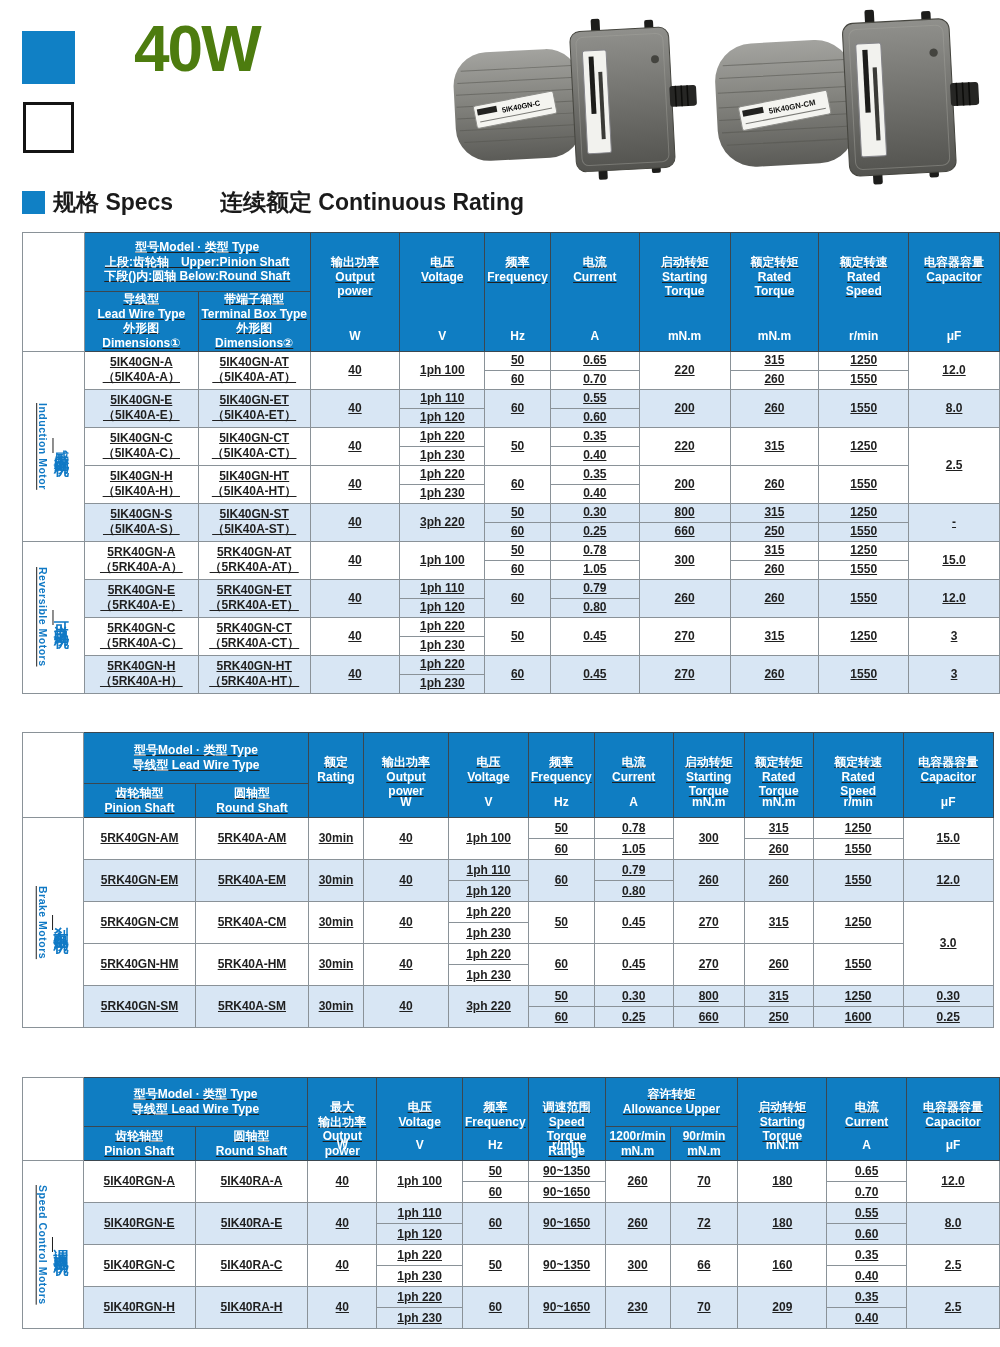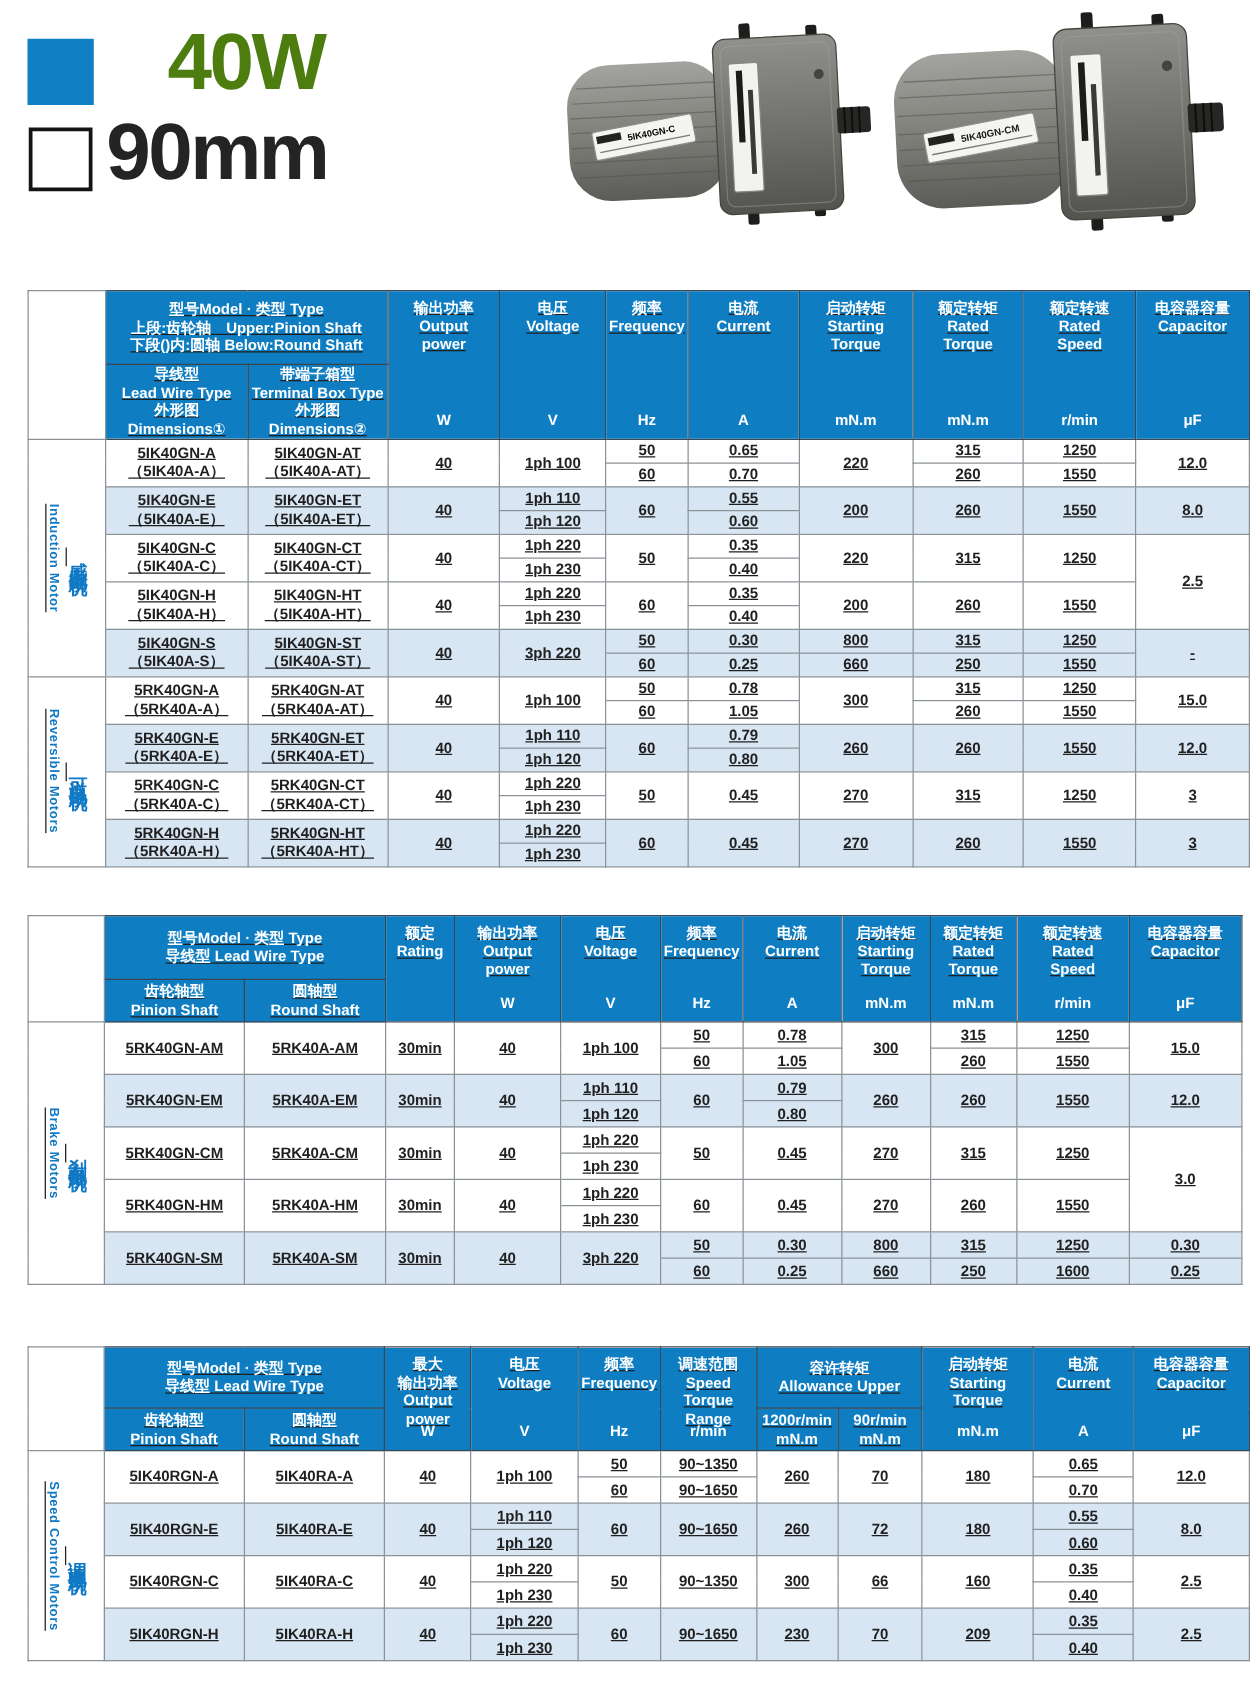--- a/index.html
+++ b/index.html
@@ -34,21 +34,21 @@
   .spec-table th,.spec-table td{border:1px solid #8a9298;padding:0 2px;text-align:center;
       font-size:12px;line-height:1.22;box-sizing:border-box;}
   .spec-table th{background:#0f7dc2;color:#ffffff;font-weight:700;border-color:#3a4throw448;}
   .spec-table th{border-color:#3b4750;}
   .spec-table th.corner{background:#ffffff;border-color:#8a9298;}
   .spec-table td{font-weight:700;color:#1f1f1f;background:#fff;}
   .spec-table tr.shade td{background:#d8e6f4;}
   .spec-table td.band{background:#ffffff;}
   .pre{white-space:pre-line;}
   .spec-table th.unit-cell{vertical-align:top;position:relative;}
-  .hc-t{padding-top:6px;white-space:pre-line;}
+  .hc-t{padding-top:22px;white-space:pre-line;}
   .hc-u{position:absolute;bottom:7px;left:0;right:0;text-align:center;}
   .spec-table th.center-cell{vertical-align:middle;}
   #tw1 thead tr:nth-child(1){height:59px;}
   #tw1 thead tr:nth-child(2){height:39px;}
   #tw1 tbody tr{height:19px;}
   #tw2 thead tr:nth-child(1){height:51px;}
   #tw2 thead tr:nth-child(2){height:34px;}
   #tw2 tbody tr{height:21px;}
   #tw3 thead tr:nth-child(1){height:49px;}
   #tw3 thead tr:nth-child(2){height:34px;}
@@ -60,21 +60,20 @@
   .band-zh{writing-mode:vertical-rl;text-orientation:upright;font-size:15px;font-weight:700;color:#1079c5;letter-spacing:3px;}
 </style>
 </head>
 <body>
 
 <div class="page">
 
   <div class="sq-blue"></div>
   <div class="t-40w">40W</div>
   <div class="sq-white"></div>
-  <div class="t-90mm">90mm</div>
 
   <svg class="motor motor-1" viewBox="0 0 260 170">
     <defs>
       <linearGradient id="mb1" x1="0" y1="0" x2="0" y2="1">
         <stop offset="0" stop-color="#a3a39f"></stop>
           <stop offset="0.45" stop-color="#84847f"></stop>
           <stop offset="1" stop-color="#5b5b57"></stop>
       </linearGradient>
       <linearGradient id="mg1" x1="0" y1="0" x2="0" y2="1">
         <stop offset="0" stop-color="#90908c"></stop>
@@ -134,20 +133,30 @@
       <rect x="134" y="20" width="90" height="134" rx="7" fill="none" stroke="#a3a39e" stroke-width="1" opacity="0.45"></rect>
       <rect x="140" y="34" width="24" height="108" rx="2" fill="#f2f2ee" stroke="#85858a"></rect>
       <rect x="146" y="40" width="5" height="60" fill="#1c1c1a"></rect>
       <rect x="155" y="57" width="4" height="70" fill="#3a3a36"></rect>
       <circle cx="214" cy="46" r="4" fill="#44443f"></circle>
       <rect x="228" y="76" width="27" height="22" rx="3" fill="#262624"></rect>
       <path d="M234 76 v22 M240 76 v22 M246 76 v22" stroke="#0c0c0a" stroke-width="1.5"></path>
     </g>
   </svg>
 
+  <div class="sec-head">
+    <div class="sec-sq"></div>
+    <div class="sec-txt">
+      <span>规格</span>
+      <span>Specs</span>
+      <span class="sec-gap"></span>
+      <span>连续额定</span>
+      <span>Continuous Rating</span>
+    </div>
+  </div>
 
   <div id="tw1" class="tbl-wrap">
       <table class="spec-table">
         <colgroup>
           <col style="width: 62px;">
           <col style="width: 114px;">
           <col style="width: 112px;">
           <col style="width: 90px;">
           <col style="width: 85px;">
           <col style="width: 50px;">

